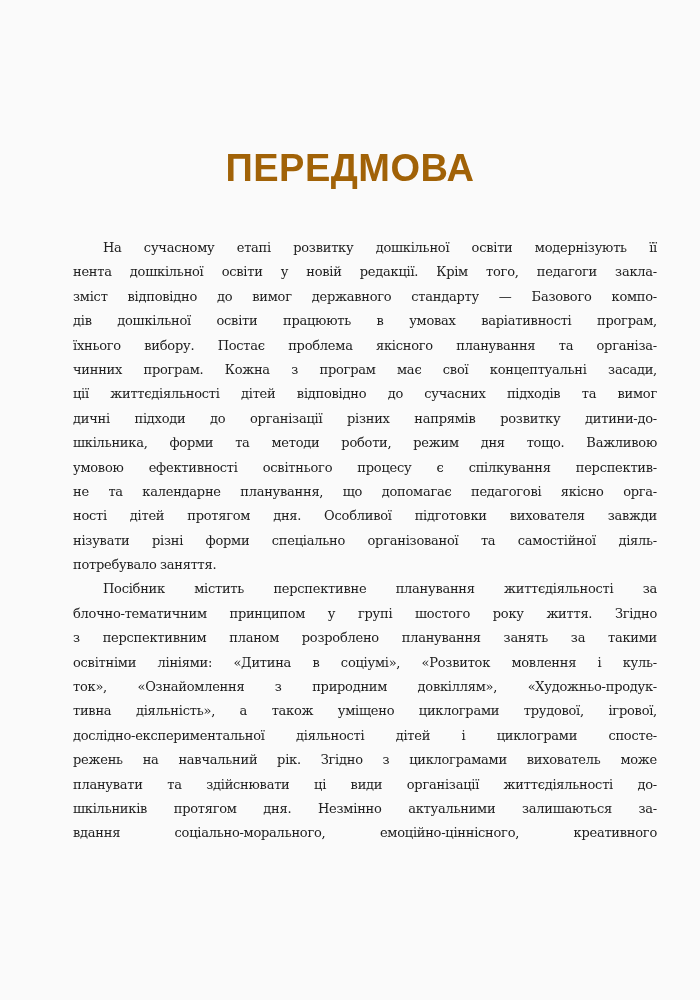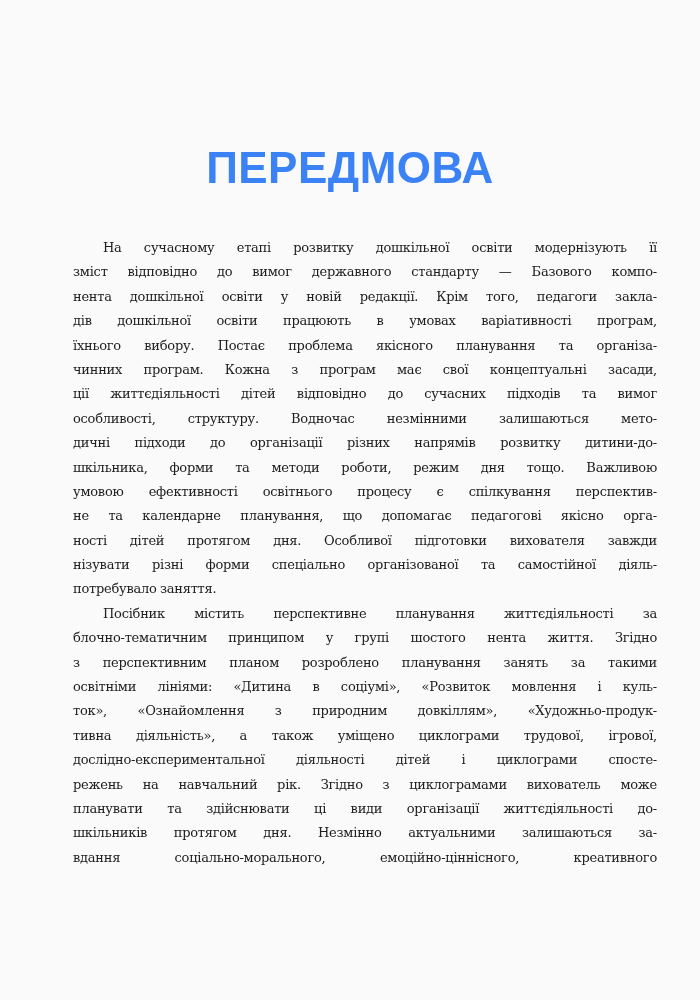--- a/index.html
+++ b/index.html
@@ -21,23 +21,23 @@
       background: #fafafa;
     }
     .title {
       position: absolute;
       left: 0;
       top: 146px;
       width: 700px;
       text-align: center;
       font-family: "Liberation Sans", sans-serif;
       font-weight: bold;
-      font-size: 44px;
+      font-size: 38px;
       letter-spacing: 0.5px;
-      color: #3b82f6;
+      color: #a16207;
       line-height: 44px;
       margin: 0;
     }
     .body-text {
       position: absolute;
       left: 73px;
       top: 236px;
       width: 584px;
     }
     .line {
@@ -62,38 +62,37 @@
   </style>
 </head>
 <body>
 
 <div class="page">
   <h1 class="title">ПЕРЕДМОВА</h1>
 
   <div class="body-text">
     <div>
       <span class="line indent">На сучасному етапі розвитку дошкільної освіти модернізують її</span>
+      <span class="line">нента дошкільної освіти у новій редакції. Крім того, педагоги закла-</span>
       <span class="line">зміст відповідно до вимог державного стандарту — Базового компо-</span>
-      <span class="line">нента дошкільної освіти у новій редакції. Крім того, педагоги закла-</span>
       <span class="line">дів дошкільної освіти працюють в умовах варіативності програм,</span>
       <span class="line">їхнього вибору. Постає проблема якісного планування та організа-</span>
       <span class="line">чинних програм. Кожна з програм має свої концептуальні засади,</span>
       <span class="line">ції життєдіяльності дітей відповідно до сучасних підходів та вимог</span>
-      <span class="line">особливості, структуру. Водночас незмінними залишаються мето-</span>
       <span class="line">дичні підходи до організації різних напрямів розвитку дитини-до-</span>
       <span class="line">шкільника, форми та методи роботи, режим дня тощо. Важливою</span>
       <span class="line">умовою ефективності освітнього процесу є спілкування перспектив-</span>
       <span class="line">не та календарне планування, що допомагає педагогові якісно орга-</span>
       <span class="line">ності дітей протягом дня. Особливої підготовки вихователя завжди</span>
       <span class="line">нізувати різні форми спеціально організованої та самостійної діяль-</span>
       <span class="line last">потребувало заняття.</span>
     </div>
     <div>
       <span class="line indent">Посібник містить перспективне планування життєдіяльності за</span>
-      <span class="line">блочно-тематичним принципом у групі шостого нента життя. Згідно</span>
+      <span class="line">блочно-тематичним принципом у групі шостого року життя. Згідно</span>
       <span class="line">з перспективним планом розроблено планування занять за такими</span>
       <span class="line">освітніми лініями: «Дитина в соціумі», «Розвиток мовлення і куль-</span>
       <span class="line">ток», «Ознайомлення з природним довкіллям», «Художньо-продук-</span>
       <span class="line">тивна діяльність», а також уміщено циклограми трудової, ігрової,</span>
       <span class="line">дослідно-експериментальної діяльності дітей і циклограми спосте-</span>
       <span class="line">режень на навчальний рік. Згідно з циклограмами вихователь може</span>
       <span class="line">планувати та здійснювати ці види організації життєдіяльності до-</span>
       <span class="line">шкільників протягом дня. Незмінно актуальними залишаються за-</span>
       <span class="line">вдання соціально-морального, емоційно-ціннісного, креативного</span>
     </div>

